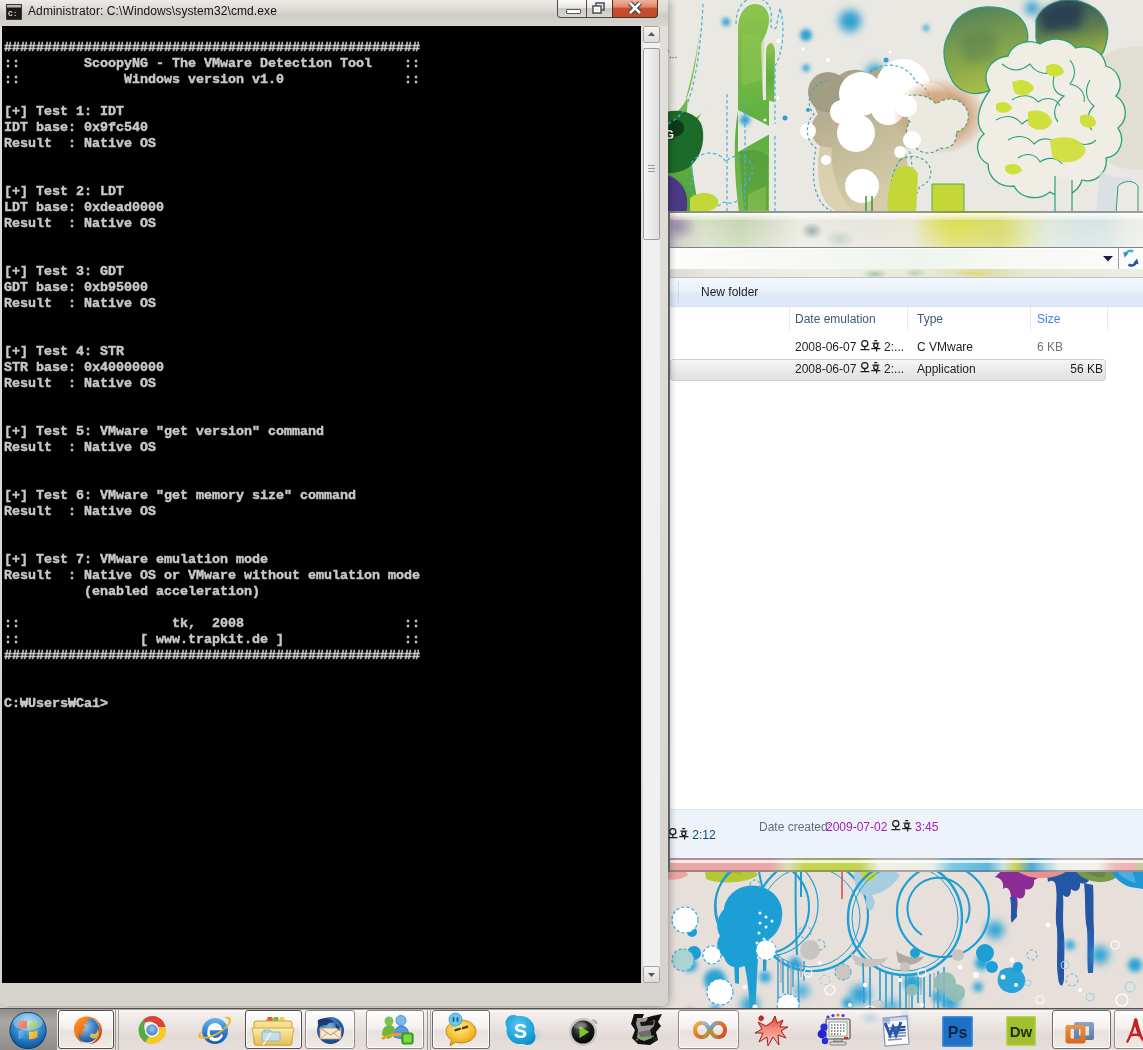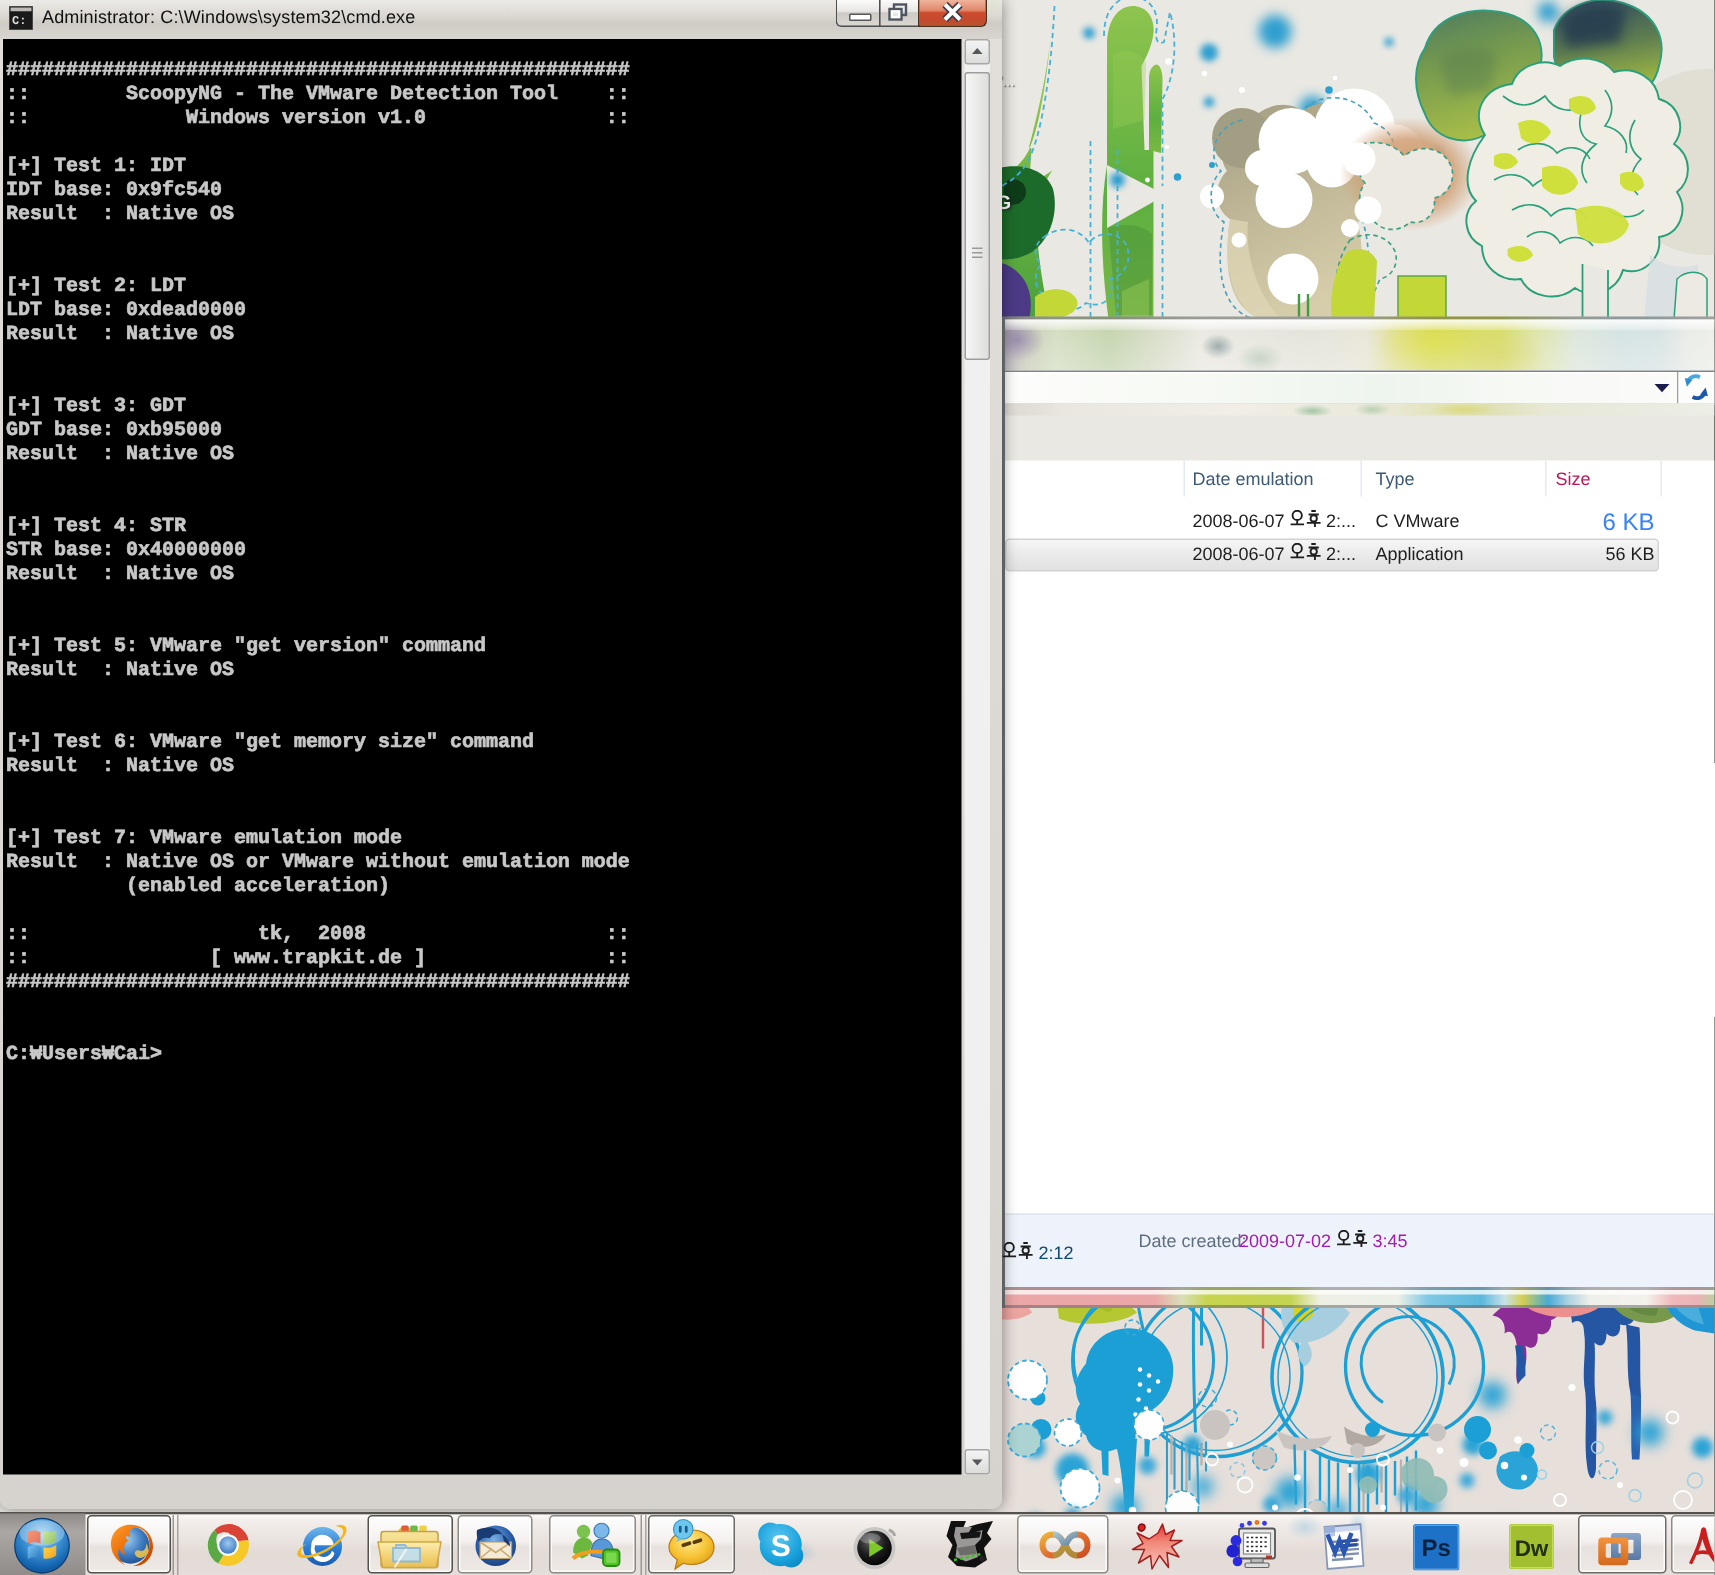--- a/index.html
+++ b/index.html
@@ -449,36 +449,41 @@
     </div>
   </div>
 
   <div class="abs" style="left:0;top:58px;width:473px;height:8px;
     background:
     radial-gradient(ellipse 18px 6px at 205px 5px,rgba(90,160,110,.5),rgba(90,160,110,0) 75%),
     radial-gradient(ellipse 16px 6px at 245px 4px,rgba(110,170,120,.4),rgba(110,170,120,0) 75%),
     radial-gradient(ellipse 30px 6px at 305px 4px,rgba(215,210,70,.5),rgba(215,210,70,0) 75%),
     linear-gradient(90deg,#ddd8d2 0,#e9e7df 40px,#f0eee6 150px,#ebe9da 250px,#e2e3bc 290px,#dfe0b2 320px,#e8e8d6 360px,#e9ebdf 420px,#edefe7 473px);"></div>
 
+  <div class="abs" style="left:0;top:66px;width:473px;height:30px;border-top:1px solid #b8c2cc;border-bottom:1px solid #d7e2ee;box-sizing:border-box;
+       background:linear-gradient(180deg,#f4f8fd 0%,#eaf2fb 45%,#dfeaf7 55%,#dce8f6 100%);">
+    <div class="abs" style="left:8px;top:3px;width:1px;height:23px;background:#cdd8e4;"></div>
+    <div class="abs" style="left:31px;top:7px;font-size:12px;color:#1e1e1e;">New folder</div>
+  </div>
 
   <div class="abs" style="left:0;top:96px;width:473px;height:502px;background:#fff;">
 
     <div class="abs" style="left:119px;top:0;width:1px;height:24px;background:#e4eaf1;"></div>
     <div class="abs" style="left:237px;top:0;width:1px;height:24px;background:#e4eaf1;"></div>
     <div class="abs" style="left:360px;top:0;width:1px;height:24px;background:#e4eaf1;"></div>
     <div class="abs" style="left:437px;top:0;width:1px;height:24px;background:#e4eaf1;"></div>
     <div class="abs" style="left:125px;top:5px;font-size:12px;color:#3c5a77;">Date emulation</div>
     <div class="abs" style="left:247px;top:5px;font-size:12px;color:#3c5a77;">Type</div>
-    <div class="abs" style="left:367px;top:5px;font-size:12px;color:#be185d;">Size</div>
+    <div class="abs" style="left:367px;top:5px;font-size:12px;color:#3b82f6;">Size</div>
 
     <div class="abs" style="left:125px;top:33px;font-size:12px;color:#1e1e1e;">2008-06-07 <svg class="oh" width="21" height="12">
           <use href="#ohsym"></use>
         </svg> 2:...</div>
     <div class="abs" style="left:247px;top:33px;font-size:12px;color:#1e1e1e;">C VMware</div>
-    <div class="abs" style="left:367px;top:33px;width:66px;text-align:right;font-size:16px;color:#3b82f6;">6 KB</div>
+    <div class="abs" style="left:367px;top:33px;width:66px;text-align:left;font-size:12px;color:#737373;">6 KB</div>
 
     <div class="abs" style="left:0;top:52px;width:436px;height:22px;border:1px solid #d2d2d2;border-radius:3px;box-sizing:border-box;
          background:linear-gradient(180deg,#f6f6f6,#eaeaea 50%,#e1e1e1);"></div>
     <div class="abs" style="left:125px;top:55px;font-size:12px;color:#1e1e1e;">2008-06-07 <svg class="oh" width="21" height="12">
           <use href="#ohsym"></use>
         </svg> 2:...</div>
     <div class="abs" style="left:247px;top:55px;font-size:12px;color:#1e1e1e;">Application</div>
     <div class="abs" style="left:367px;top:55px;width:66px;text-align:right;font-size:12px;color:#1e1e1e;">56 KB</div>
   </div>
 

